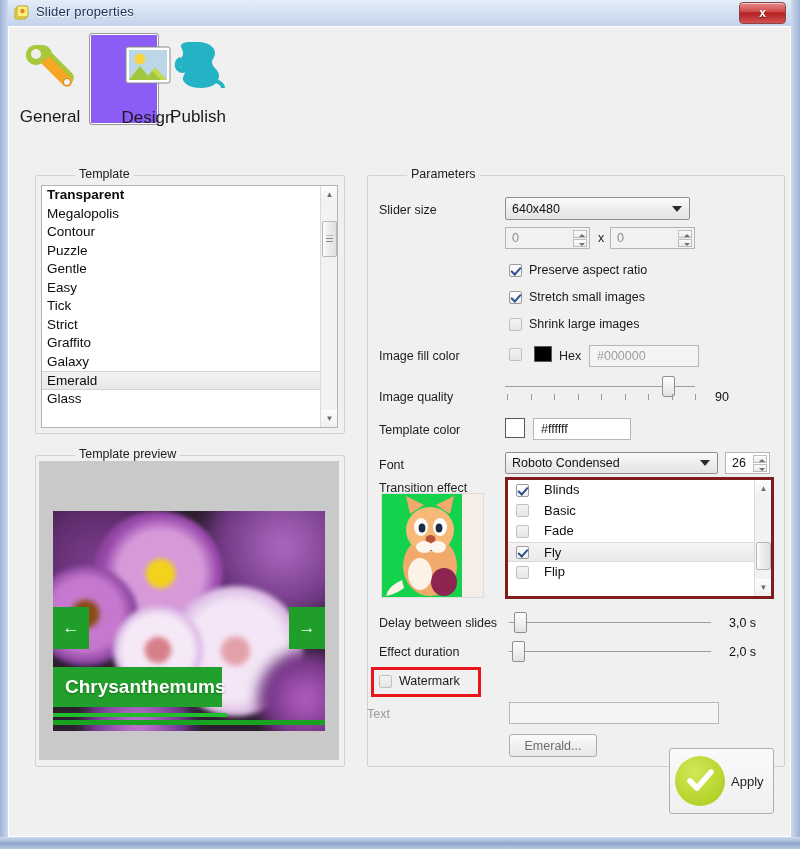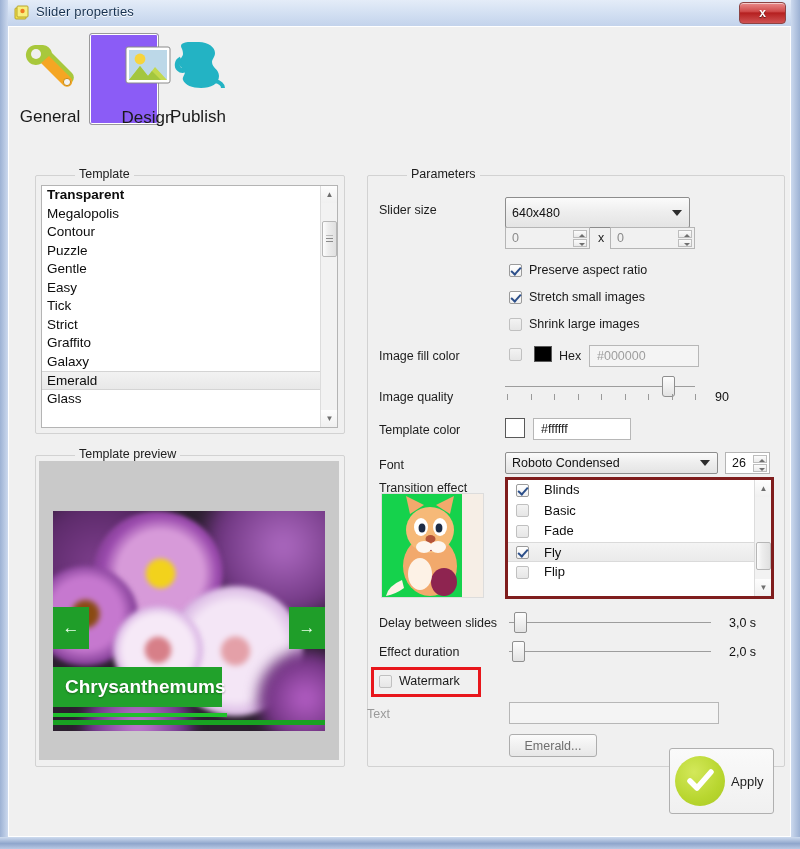--- a/index.html
+++ b/index.html
@@ -378,21 +378,21 @@
           <div id="prog-track"></div>
         </div>
       </div>
     </div>
 
     <div class="group" id="grp-params">
       <div class="gbody"></div>
       <span class="gtitle">Parameters</span>
 
       <span class="lbl" style="left:12px;top:28px;">Slider size</span>
-      <div class="combo" style="left:138px;top:22px;width:185px;height:31px;">
+      <div class="combo" style="left:138px;top:22px;width:185px;height:23px;">
         <span>640x480</span>
         <span class="carat"></span>
       </div>
 
       <div class="spin" style="left:138px;top:52px;width:85px;">
         <span>0</span>
         <span class="btns">
             <i class="u"></i>
             <i class="d"></i>
           </span>

